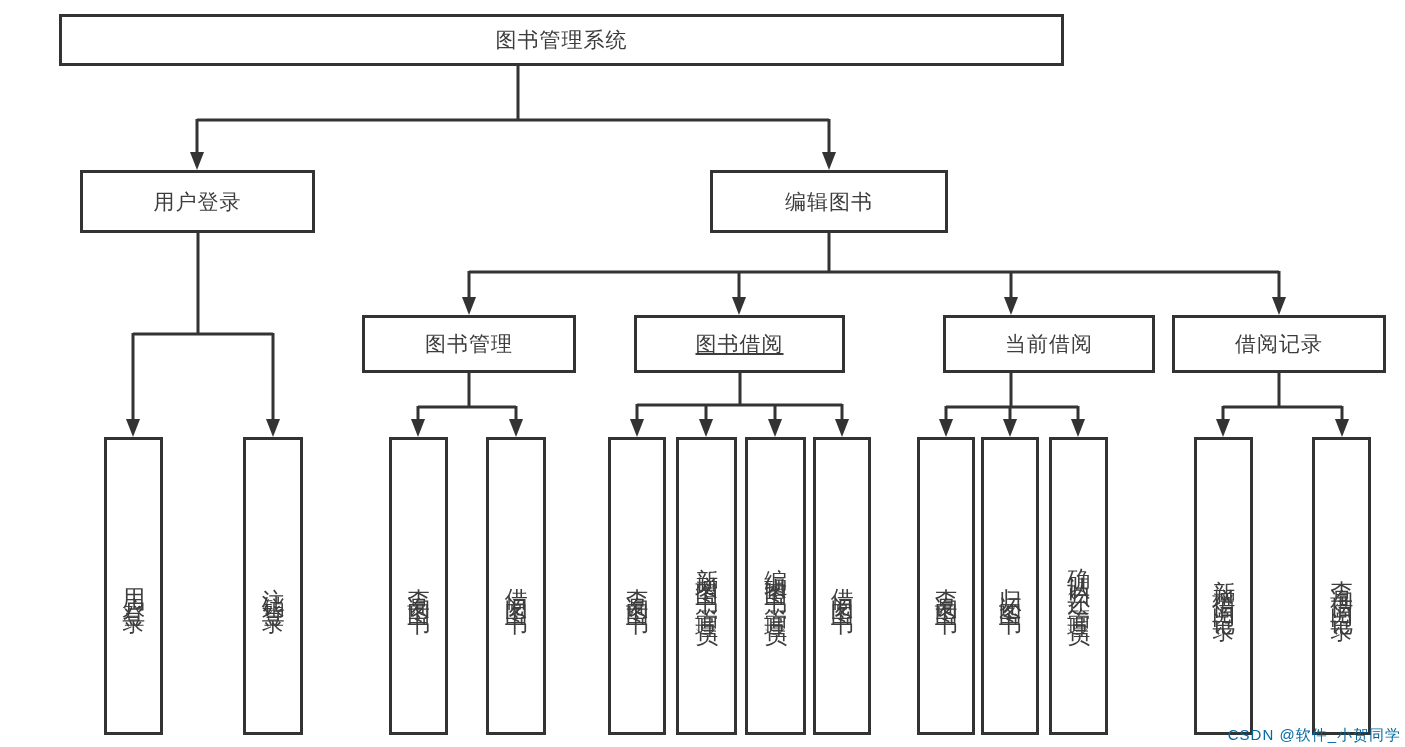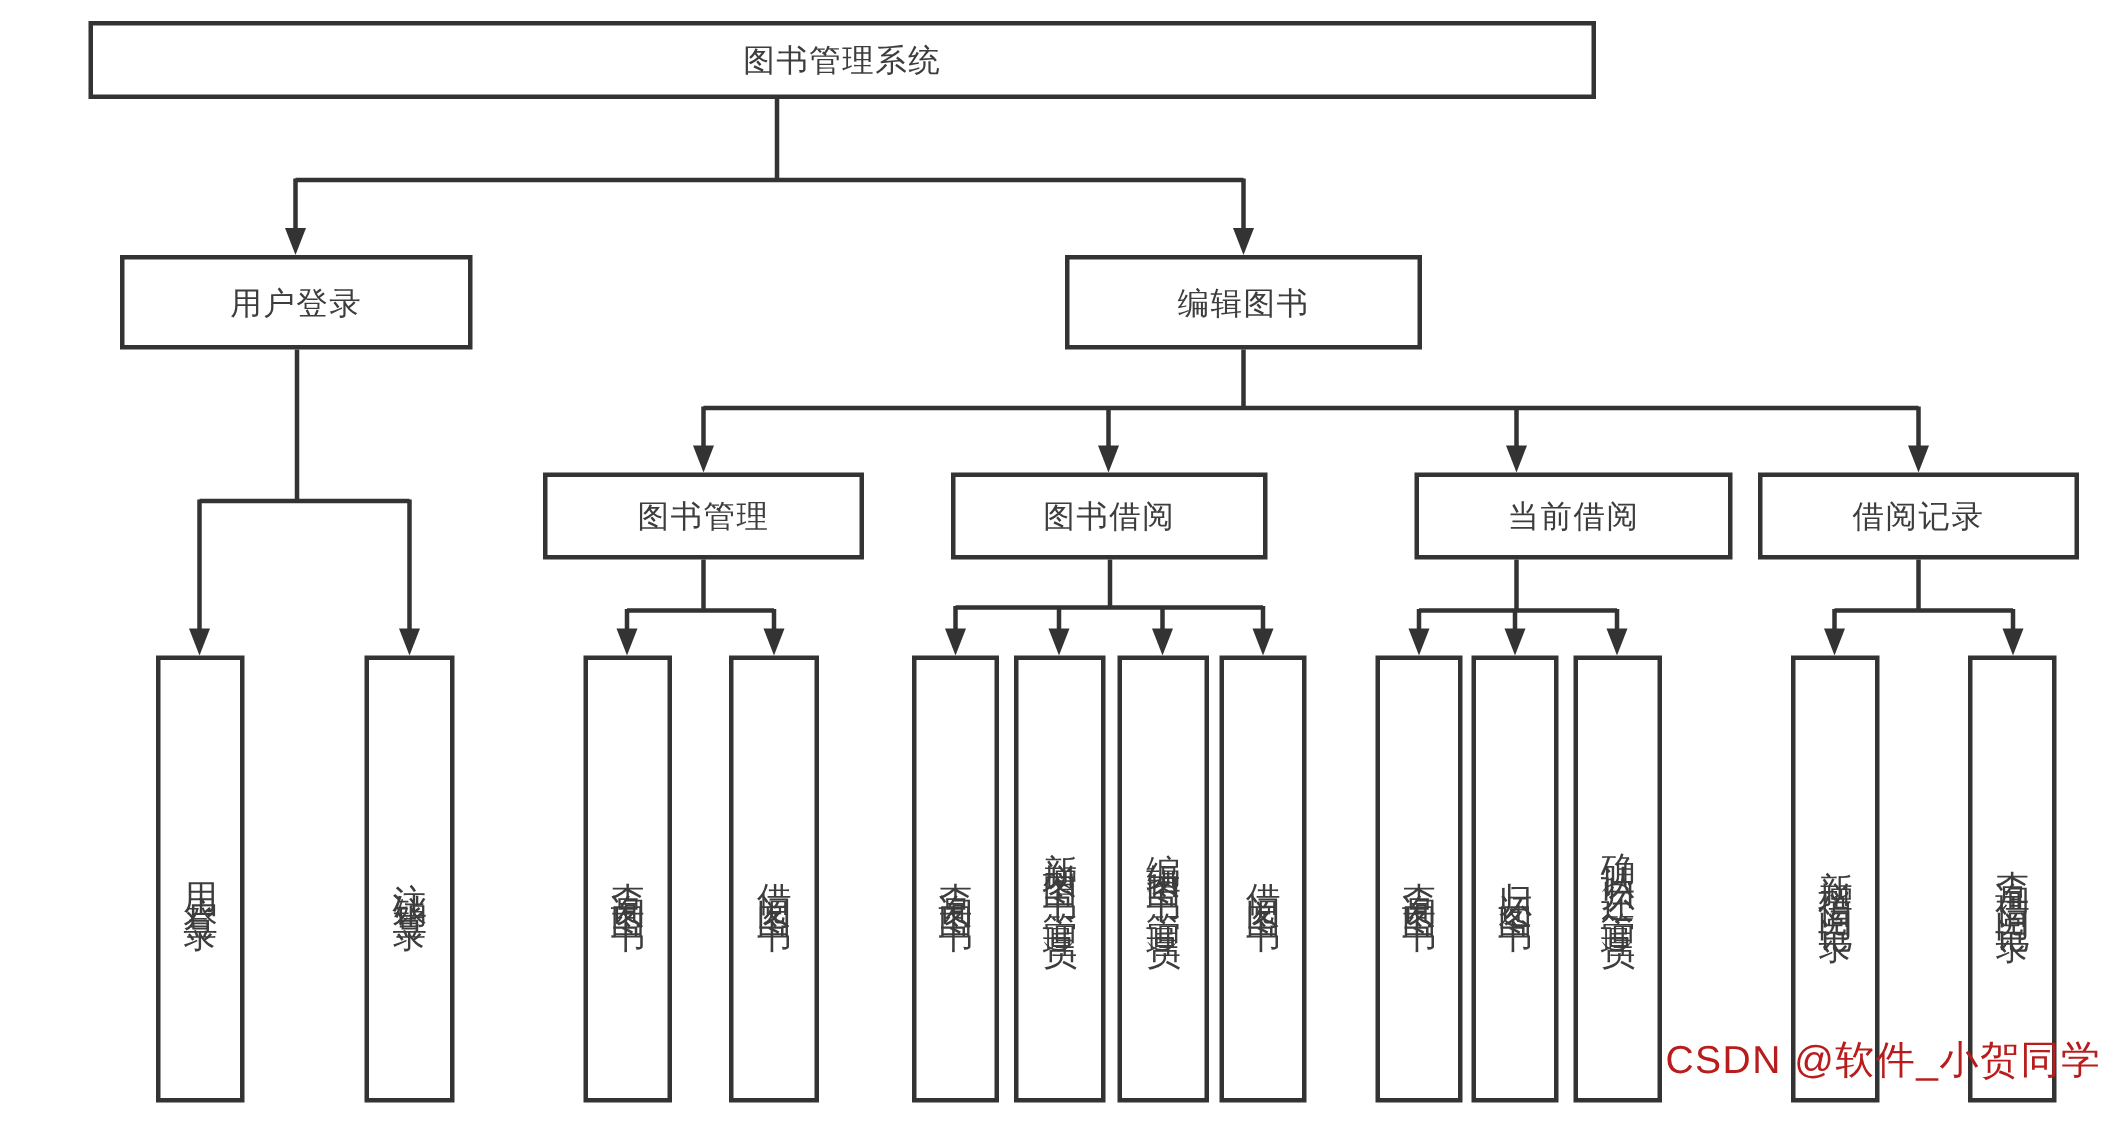--- a/index.html
+++ b/index.html
@@ -43,23 +43,23 @@
   .box.v .vtext {
     writing-mode: vertical-rl;
     text-orientation: mixed;
     letter-spacing: 8px;
     line-height: 1.1;
     white-space: nowrap;
   }
   .watermark {
     position: absolute;
     right: 4px;
-    bottom: 23px;
-    font-size: 26px;
-    color: #b91c1c;
+    bottom: 2px;
+    font-size: 15px;
+    color: #0369a1;
     letter-spacing: 1px;
     z-index: 3;
   }
   .line { stroke: #333333; stroke-width: 3; fill: none; }
   .arrow { fill: #333333; stroke: none; }
 </style>
 </head>
 <body>
 
 <div class="canvas">
@@ -114,21 +114,21 @@
   <div class="box h" style="left:80px; top:170px; width:235px; height:63px;">
     <span>用户登录</span>
   </div>
   <div class="box h" style="left:710px; top:170px; width:238px; height:63px;">
     <span>编辑图书</span>
   </div>
 
   <div class="box h" style="left:362px; top:315px; width:214px; height:58px;">
     <span>图书管理</span>
   </div>
-  <div class="box h" style="left:634px; top:315px; width:211px; height:58px;">
+  <div class="box h" style="left:634px; top:315px; width:211px; height:58px;text-decoration:underline;">
     <span>图书借阅</span>
   </div>
   <div class="box h" style="left:943px; top:315px; width:212px; height:58px;">
     <span>当前借阅</span>
   </div>
   <div class="box h" style="left:1172px; top:315px; width:214px; height:58px;">
     <span>借阅记录</span>
   </div>
 
   <div class="box v" style="left:104px; top:437px; width:59px; height:298px;">

